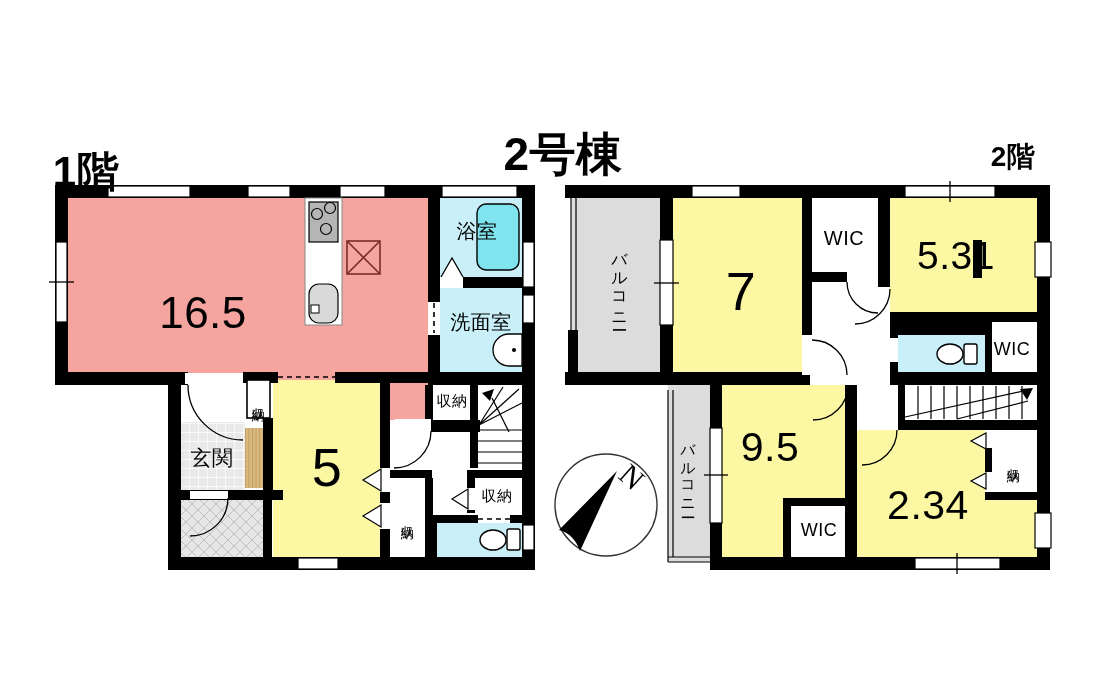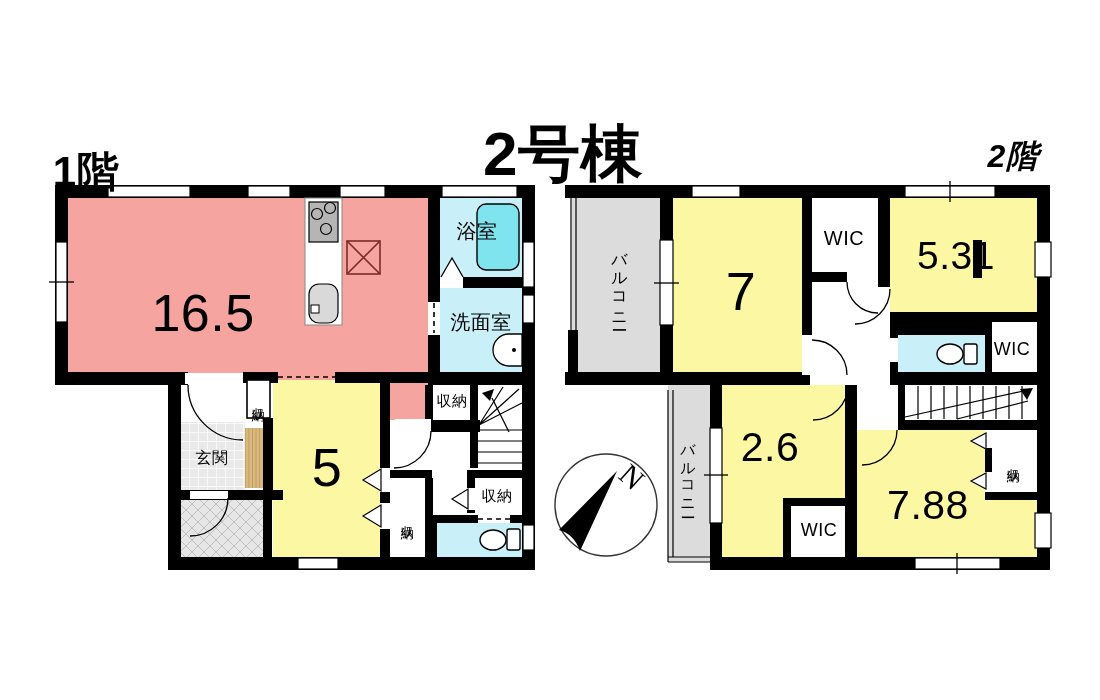--- a/index.html
+++ b/index.html
@@ -227,40 +227,40 @@
     <rect x="964" y="344" width="13" height="20" rx="2"></rect>
     <ellipse cx="950" cy="354" rx="13" ry="10"></ellipse>
   </g>
 
   <g>
     <circle cx="606" cy="505" r="51" fill="none" stroke="#333333" stroke-width="1.4"></circle>
     <path d="M617 471 L559 530 Q574 534 580 551 Z" fill="#000000"></path>
   </g>
 </svg>
 
-<div class="lbl bold" style="left:563px;top:154px;font-size:62px;">2号棟</div>
+<div class="lbl bold" style="left:563px;top:154px;font-size:46px;">2号棟</div>
 <div class="lbl bold" style="left:86px;top:172px;font-size:42px;">1階</div>
-<div class="lbl bold" style="left:1013px;top:157px;font-size:32px;font-style:italic;">2階</div>
-
-<div class="lbl" style="left:203px;top:313px;font-size:52px;">16.5</div>
+<div class="lbl bold" style="left:1013px;top:157px;font-size:28px;">2階</div>
+
+<div class="lbl" style="left:203px;top:313px;font-size:44px;">16.5</div>
 <div class="lbl" style="left:477px;top:231px;font-size:20px;">浴室</div>
 <div class="lbl" style="left:469px;top:322px;font-size:20px;margin-left:12px;">洗面室</div>
-<div class="lbl" style="left:212px;top:458px;font-size:16px;text-align:center;">玄関</div>
+<div class="lbl" style="left:212px;top:458px;font-size:21px;text-align:center;">玄関</div>
 <div class="lbl" style="left:327px;top:467px;font-size:54px;">5</div>
 <div class="lbl v" style="left:258px;top:399px;font-size:13px;">収納</div>
 <div class="lbl" style="left:452px;top:401px;font-size:15px;">収納</div>
 <div class="lbl v" style="left:407px;top:517px;font-size:13px;">収納</div>
 <div class="lbl" style="left:497px;top:496px;font-size:15px;">収納</div>
 
 <div class="lbl v" style="left:619px;top:283px;font-size:16px;">バルコニー</div>
 <div class="lbl v" style="left:688px;top:472px;font-size:15px;">バルコニー</div>
 <div class="lbl" style="left:741px;top:291px;font-size:54px;">7</div>
 <div class="lbl" style="left:956px;top:256px;font-size:39px;">5.31</div>
-<div class="lbl" style="left:770px;top:448px;font-size:41px;">2.6</div>
-<div class="lbl" style="left:928px;top:506px;font-size:41px;">7.88</div>
+<div class="lbl" style="left:770px;top:448px;font-size:41px;">9.5</div>
+<div class="lbl" style="left:928px;top:506px;font-size:41px;">2.34</div>
 <div class="lbl" style="left:844px;top:238px;font-size:20px;">WIC</div>
 <div class="lbl" style="left:1012px;top:349px;font-size:18px;">WIC</div>
 <div class="lbl" style="left:819px;top:530px;font-size:18px;">WIC</div>
 <div class="lbl v" style="left:1013px;top:460px;font-size:13px;">収納</div>
 
 <div class="lbl n" style="left:632px;top:477px;font-size:30px;">N</div>
 
 </div>
 
 </body></html>

